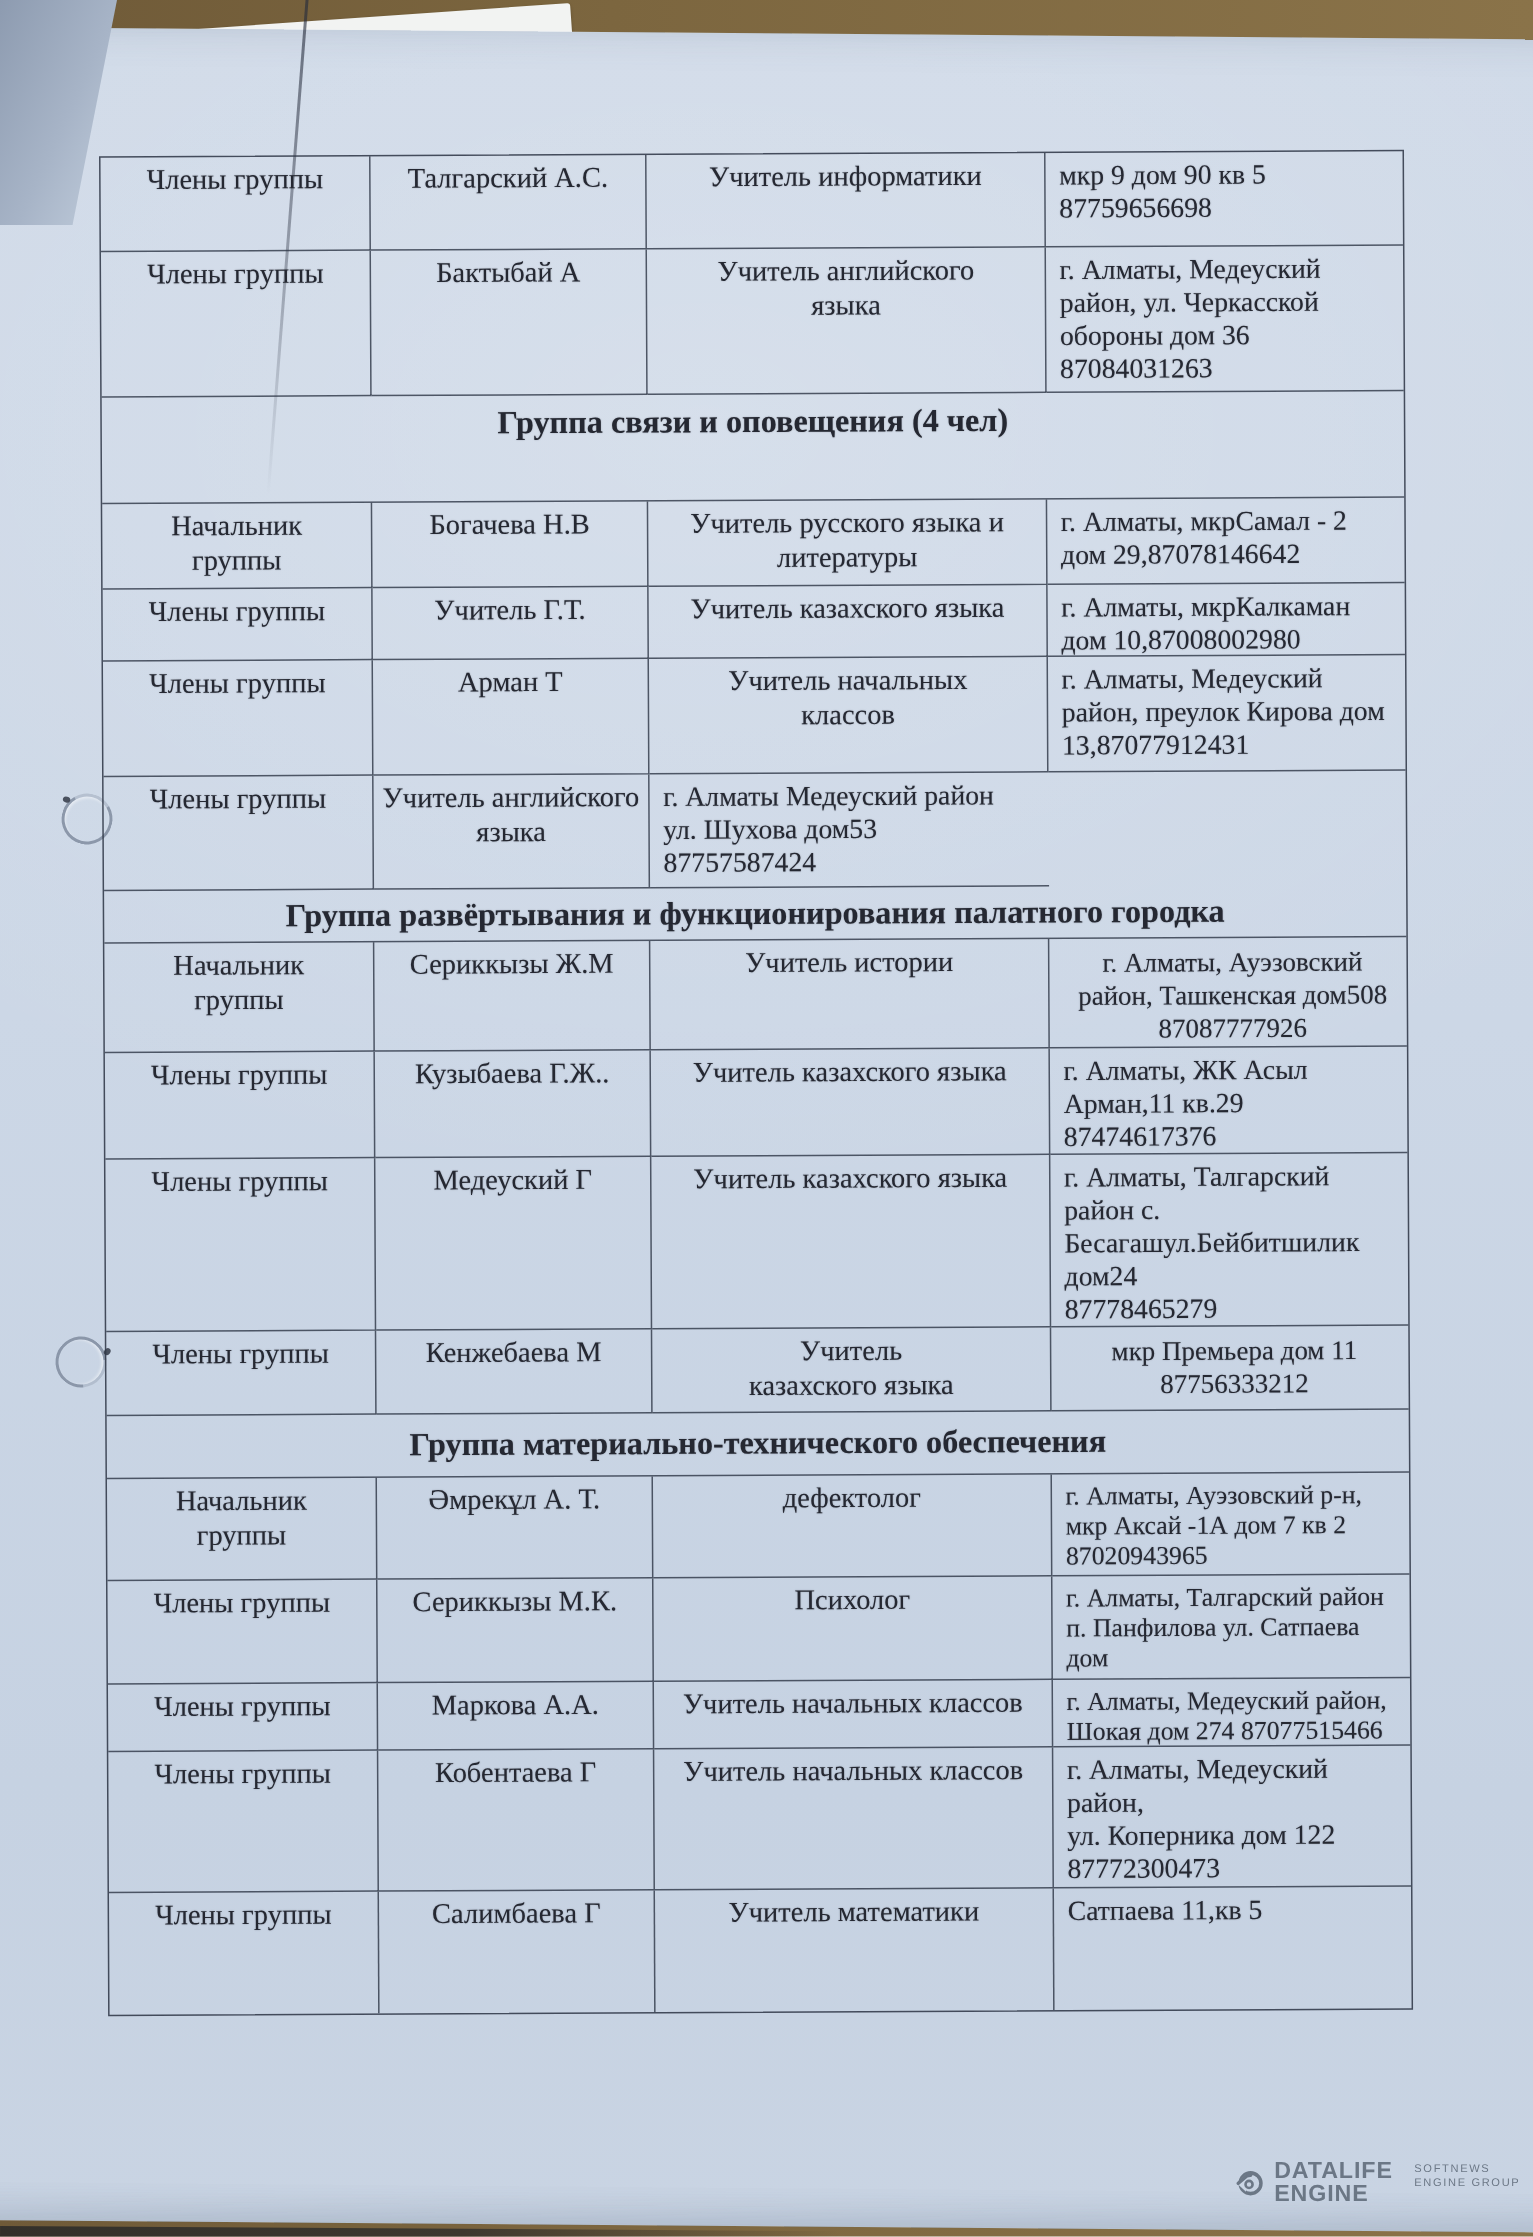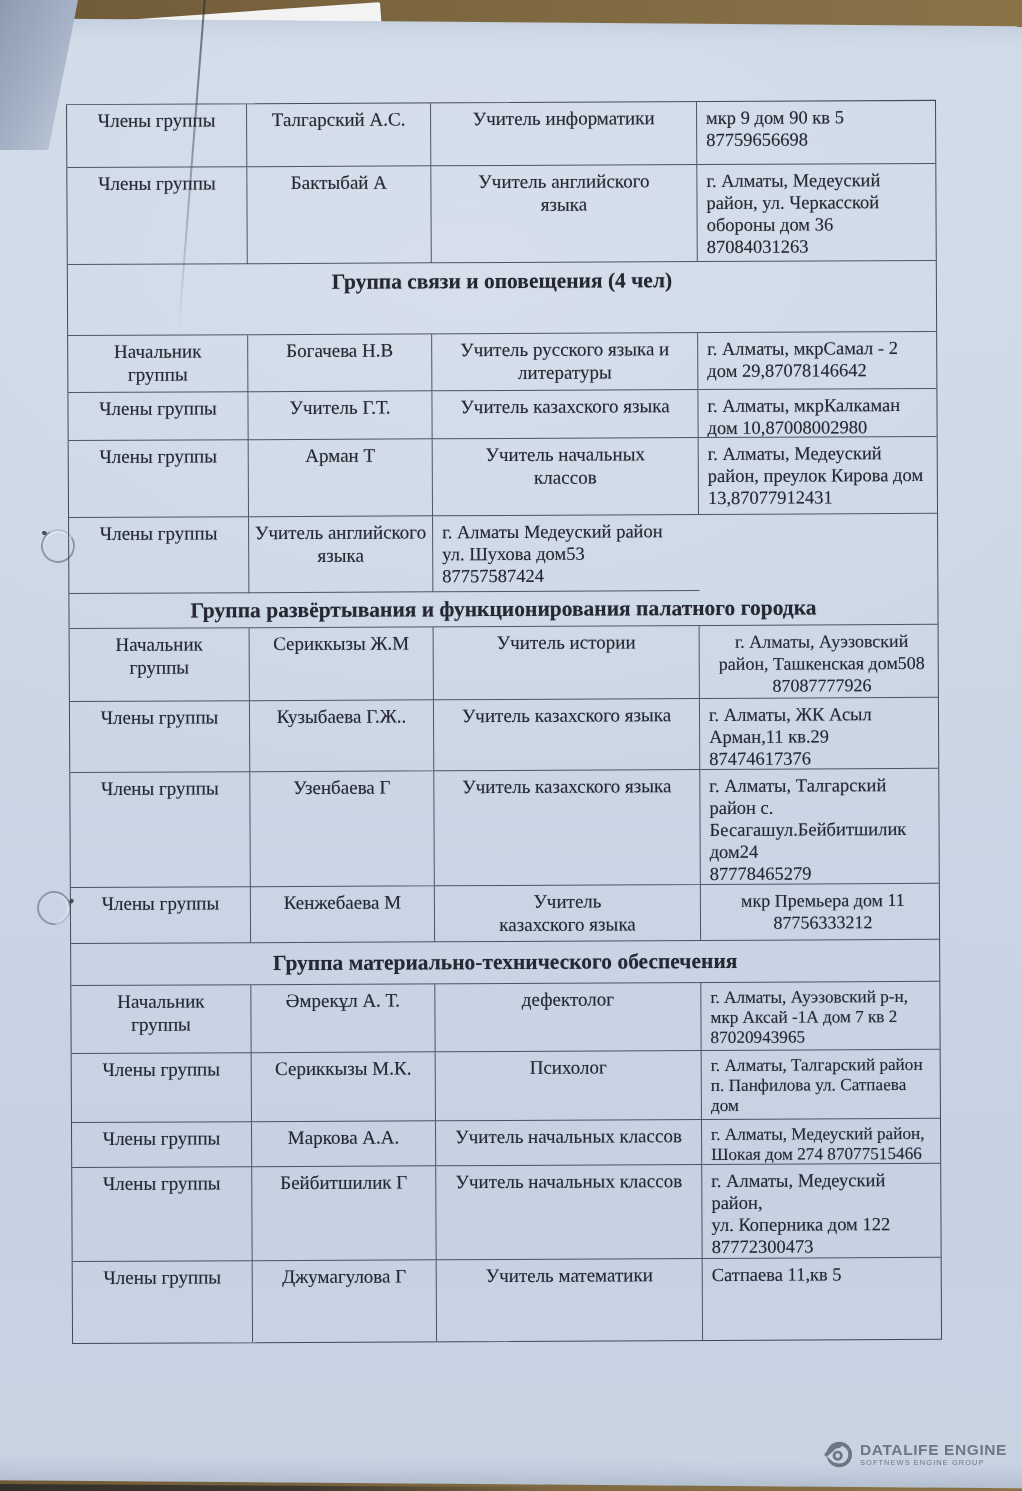--- a/index.html
+++ b/index.html
@@ -77,21 +77,21 @@
   .sec-row{display:block;box-sizing:border-box;border-bottom:1.4px solid rgba(48,56,72,.82);}
   .sec-row .sec-cell{
     font-weight:bold;font-size:21.5px;line-height:24px;text-align:center;
     padding-top:6px;box-sizing:border-box;height:100%;
   }
   
   .watermark{
     position:absolute;left:824px;top:1440px;display:flex;align-items:center;gap:7px;
     color:#55616f;opacity:.8;font-family:"Liberation Sans","DejaVu Sans",sans-serif;
   }
-  .wm-text{display:flex;flex-direction:column;}
+  .wm-text{display:flex;flex-direction:row;}
   .wm-title{font-size:15.5px;font-weight:bold;letter-spacing:.6px;line-height:15px;}
   .wm-sub{font-size:7.4px;letter-spacing:1.1px;line-height:9px;margin-top:1px;}
 </style>
 </head>
 <body>
 
 <div class="under-page"></div>
 <div class="page"></div>
 <div class="corner-shade"></div>
 <div class="crease-line"></div>
@@ -172,21 +172,21 @@
     <div class="t-row" style="height: 71px;">
       <div class="role">Члены группы</div>
       <div class="name">Кузыбаева Г.Ж..</div>
       <div class="pos">Учитель казахского языка</div>
       <div class="addr">г. Алматы, ЖК Асыл
 Арман,11 кв.29
 87474617376</div>
     </div>
     <div class="t-row" style="height: 115px;">
       <div class="role">Члены группы</div>
-      <div class="name">Узенбаева Г</div>
+      <div class="name">Медеуский Г</div>
       <div class="pos">Учитель казахского языка</div>
       <div class="addr">г. Алматы, Талгарский
 район с.
 Бесагашул.Бейбитшилик
 дом24
 87778465279</div>
     </div>
     <div class="t-row" style="height: 56px;">
       <div class="role">Члены группы</div>
       <div class="name">Кенжебаева М</div>
@@ -217,29 +217,29 @@
     </div>
     <div class="t-row" style="height: 45px;">
       <div class="role">Члены группы</div>
       <div class="name">Маркова А.А.</div>
       <div class="pos">Учитель начальных классов</div>
       <div class="addr small">г. Алматы, Медеуский район,
 Шокая дом  274 87077515466</div>
     </div>
     <div class="t-row" style="height: 94px;">
       <div class="role">Члены группы</div>
-      <div class="name">Бейбитшилик Г</div>
+      <div class="name">Кобентаева Г</div>
       <div class="pos">Учитель начальных классов</div>
       <div class="addr">г. Алматы, Медеуский район,
 ул. Коперника дом 122
 87772300473</div>
     </div>
     <div class="t-row last" style="height: 81px;">
       <div class="role">Члены группы</div>
-      <div class="name">Джумагулова Г</div>
+      <div class="name">Салимбаева Г</div>
       <div class="pos">Учитель математики</div>
       <div class="addr">Сатпаева 11,кв 5</div>
     </div>
   </div>
 
 <div class="watermark">
   <svg width="29" height="29" viewBox="0 0 36 36">
     <circle cx="19" cy="18" r="13.5" fill="none" stroke="#55616f" stroke-width="4.6"></circle>
     <polygon points="1,18 13,7 13,29" fill="#ccd7e6"></polygon>
     <path d="M3 18 L14 8.5 A 13 13 0 0 1 19 7.5" fill="none" stroke="#55616f" stroke-width="4.6" stroke-linecap="round"></path>

